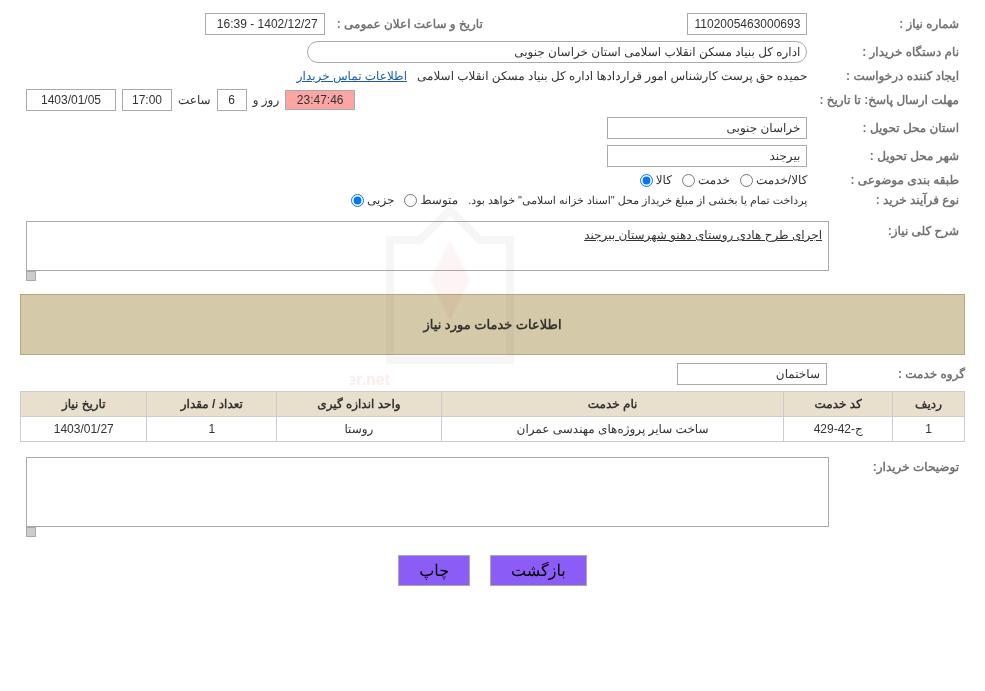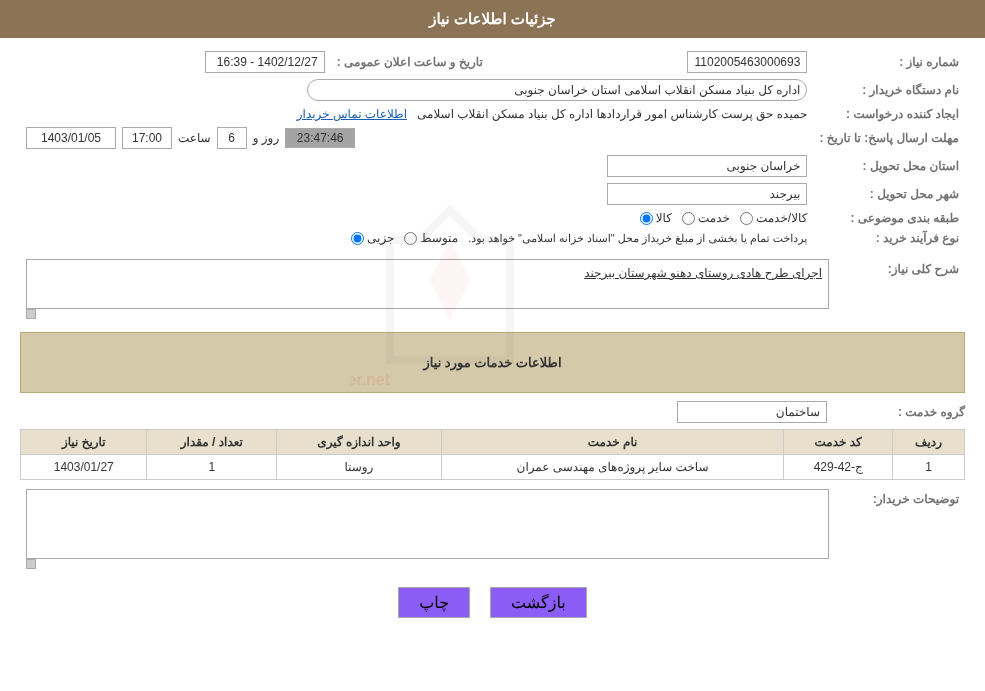--- a/index.html
+++ b/index.html
@@ -69,21 +69,21 @@
       margin: 10px 0 8px 0;
     }
     .timer-row {
       display: flex;
       align-items: center;
       gap: 6px;
       justify-content: flex-end;
     }
     .timer-box {
       border: 1px solid #aaa;
-      background: #a3a3a3;
+      background: #fca5a5;
       padding: 2px 6px;
       display: inline-block;
       min-width: 70px;
       text-align: center;
     }
     .radio-group {
       display: flex;
       gap: 10px;
       align-items: center;
       direction: rtl;
@@ -173,23 +173,20 @@
     }
     .buyer-notes-wrapper {
       position: relative;
     }
   </style>
 </head>
 <body>
 
 <div class="page-wrapper">
 
-  <div class="header-bar">
-    <span>جزئیات اطلاعات نیاز</span>
-  </div>
 
   <div class="content-area">
 
     <table class="info-table">
 
       <tbody>
           <tr>
         <td class="label-cell">شماره نیاز :</td>
         <td class="value-cell" colspan="3">
           <span class="input-box">1102005463000693</span>
@@ -320,21 +317,21 @@
             <td>1</td>
             <td>ج-42-429</td>
             <td>ساخت سایر پروژه‌های مهندسی عمران</td>
             <td>روستا</td>
             <td>1</td>
             <td>1403/01/27</td>
           </tr>
         </tbody>
     </table>
 
-    <table class="info-table" style="margin-top:6px;">
+    <table class="info-table" style="margin-top:12px;">
       <tbody>
           <tr>
         <td class="label-cell" style="vertical-align:top;padding-top:6px;">توضیحات خریدار:</td>
         <td class="value-cell">
           <div class="buyer-notes-wrapper">
             <div class="buyer-notes-box"></div>
             <span class="resize-handle"></span>
           </div>
         </td>
       </tr>

